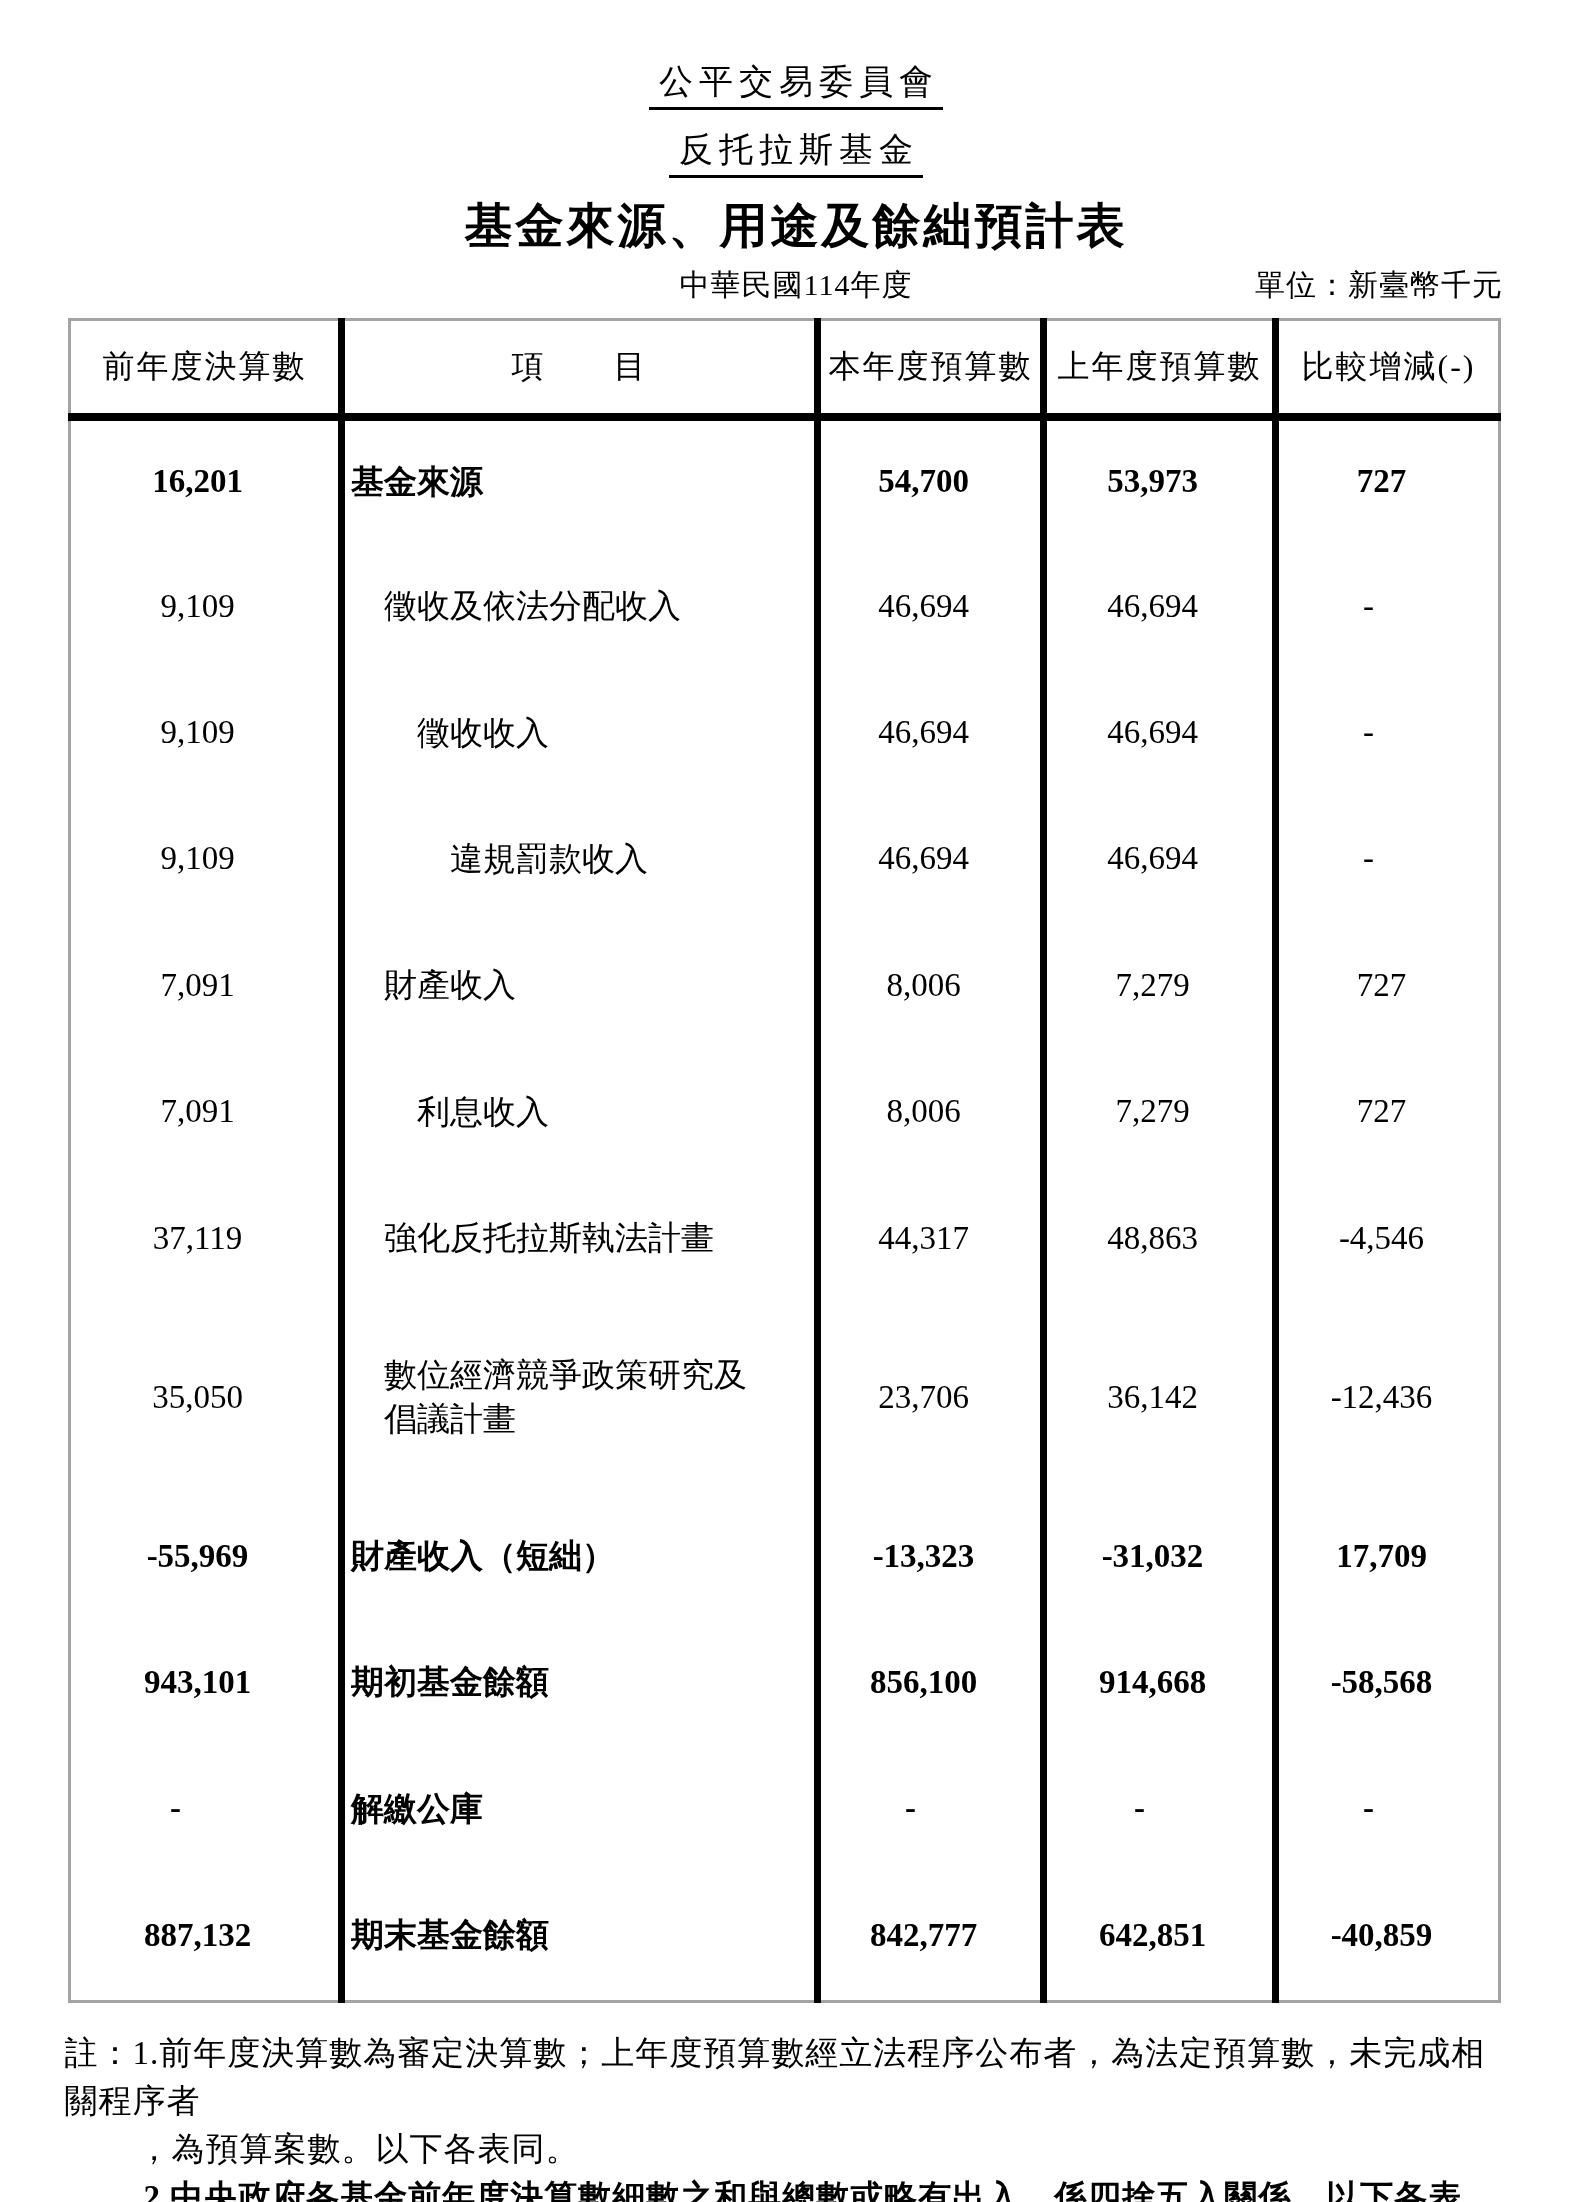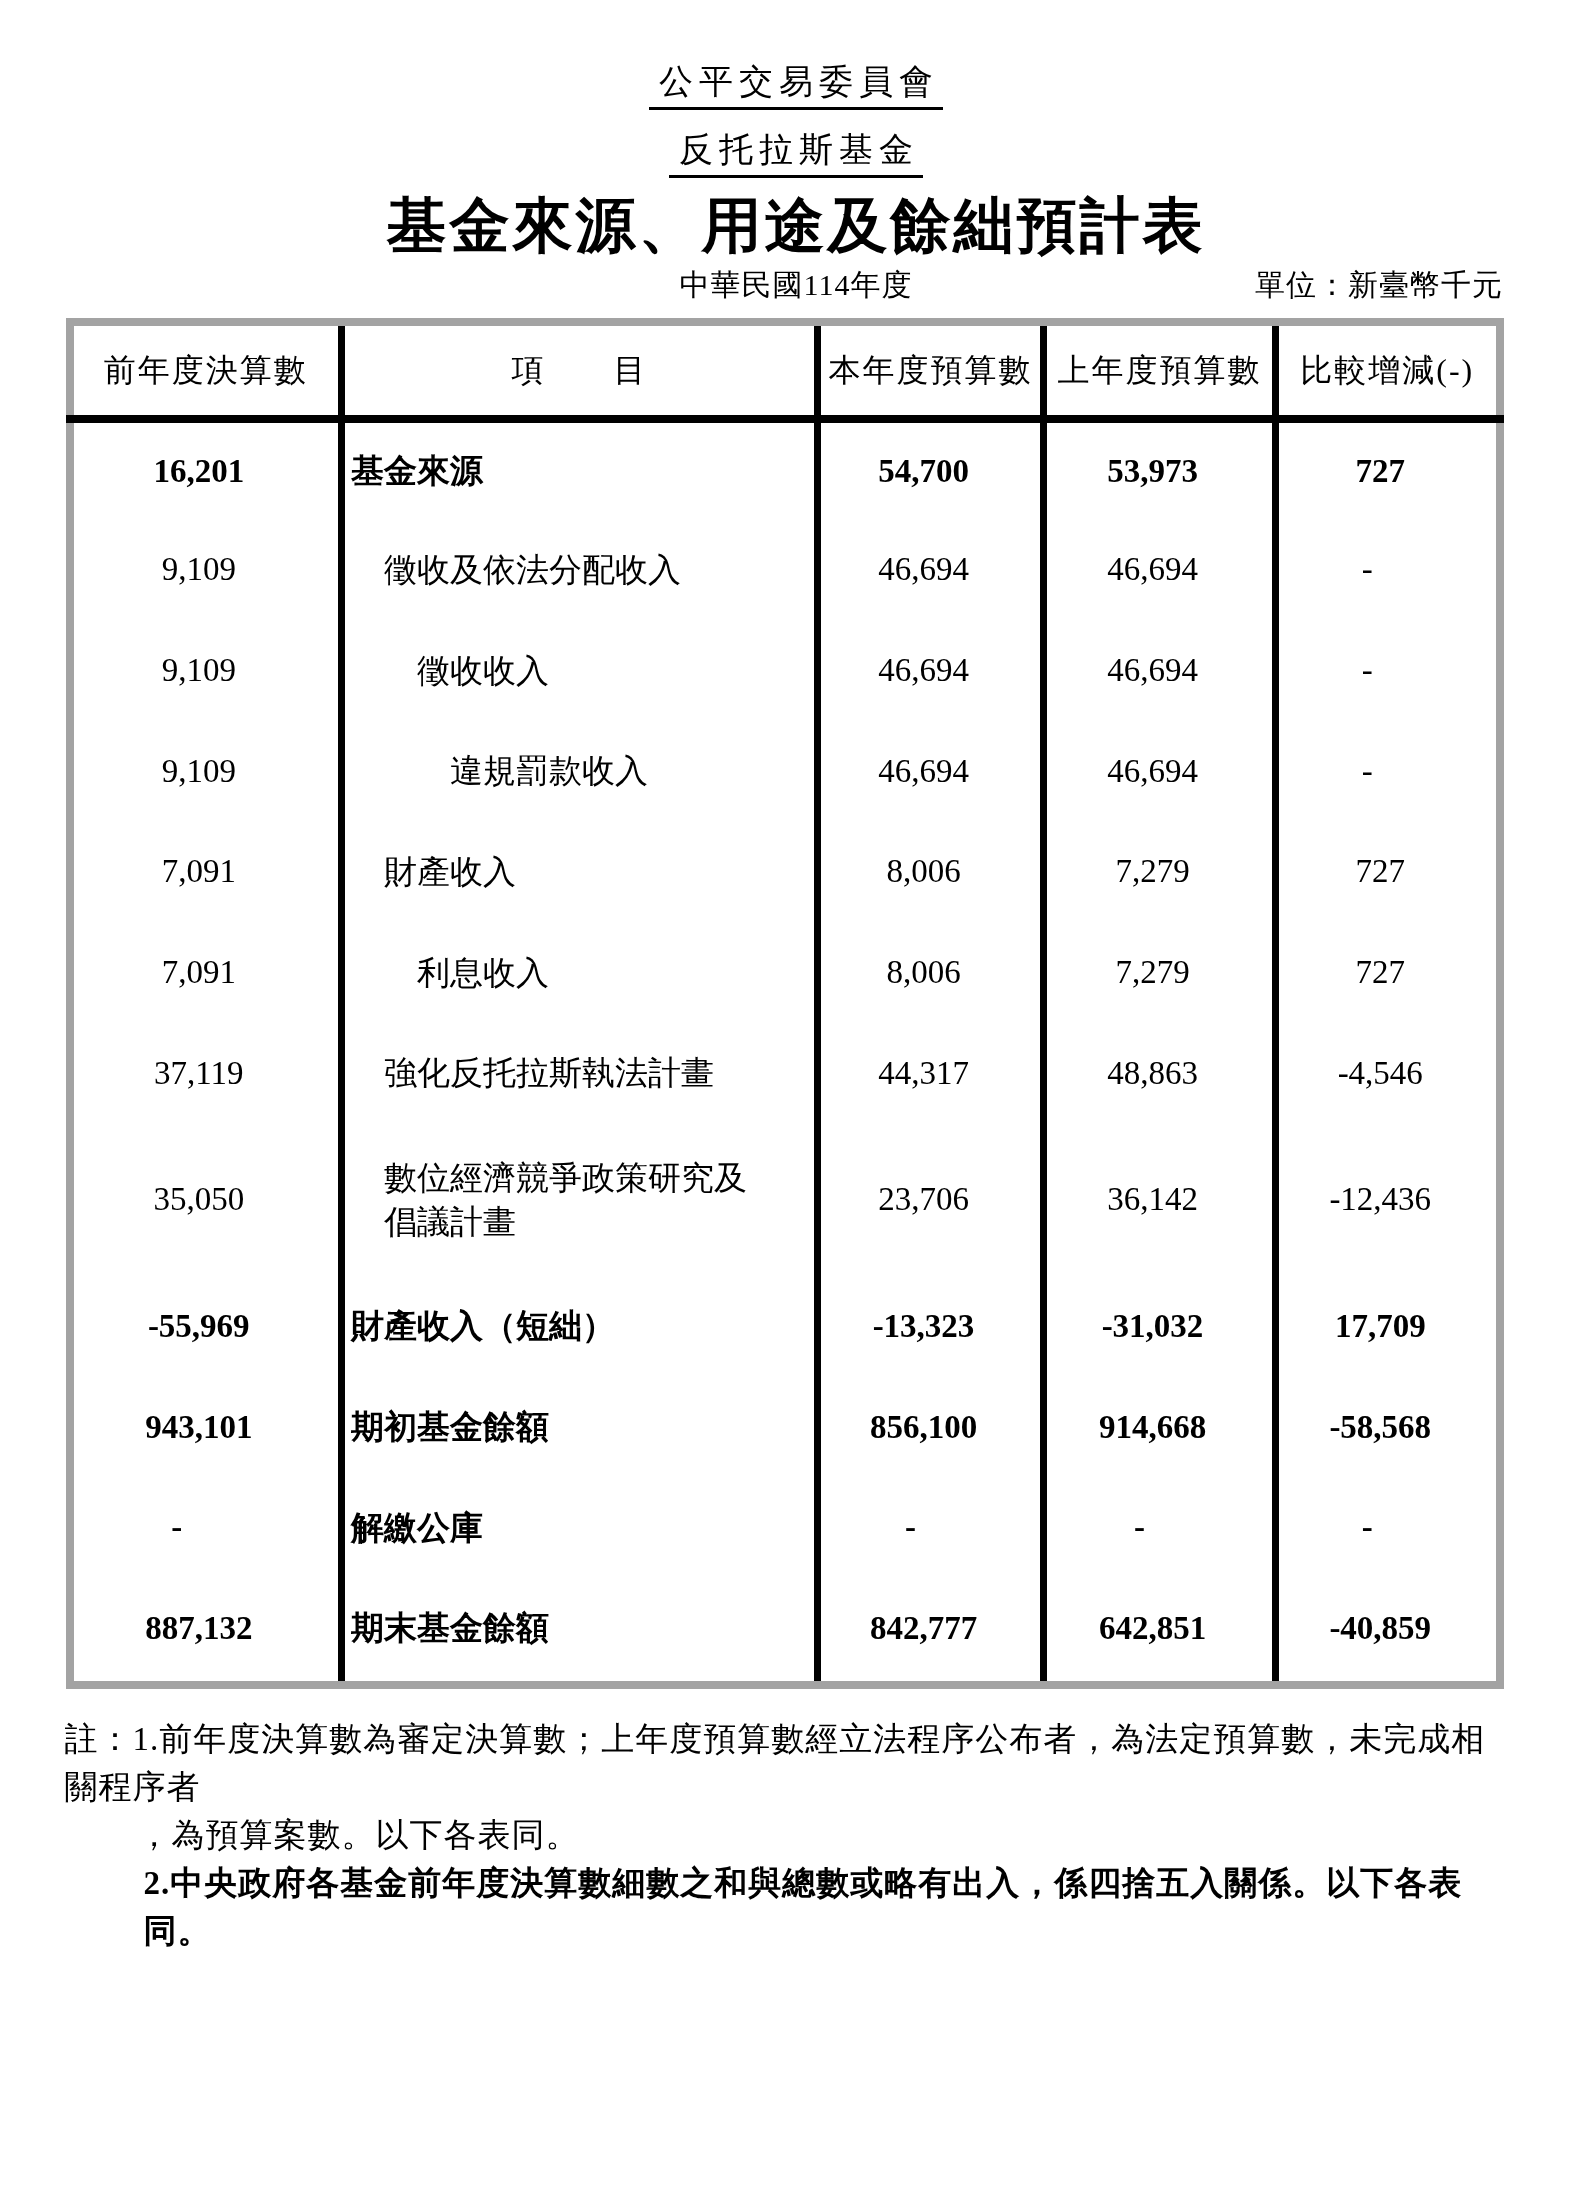--- a/index.html
+++ b/index.html
@@ -19,44 +19,44 @@
   .title-row.second { margin-bottom: 22px; }
   .underlined {
     display: inline-block;
     font-size: 34px;
     line-height: 40px;
     letter-spacing: 6px;
     border-bottom: 3px solid #000;
     padding: 0 4px 5px 10px;
   }
   .report-title {
-    font-size: 60px;
+    font-size: 48px;
     line-height: 52px;
     font-weight: bold;
     letter-spacing: 3px;
     margin-bottom: 12px;
   }
   .meta-row {
     position: relative;
     width: 1430px;
     margin: 0 auto;
     height: 42px;
     line-height: 42px;
     font-size: 30px;
   }
   .period { display: block; text-align: center; letter-spacing: 1px; }
   .unit-label { position: absolute; right: 8px; top: 0; letter-spacing: 1px; }
 
   table.budget {
     width: 1430px;
-    height: 1371px;
+    height: 1685px;
     margin: 12px auto 0 auto;
     border-collapse: collapse;
     table-layout: fixed;
-    border: 8px solid #a3a3a3;
+    border: 3px solid #a3a3a3;
     padding-left: 32px;
   }
   .budget th, .budget td { vertical-align: middle; }
   .budget th + th, .budget td + td { border-left: 7px solid #000; }
   .budget thead th {
     height: 97px;
     border-bottom: 8px solid #000;
     font-weight: normal;
     font-size: 32px;
     text-align: center;

